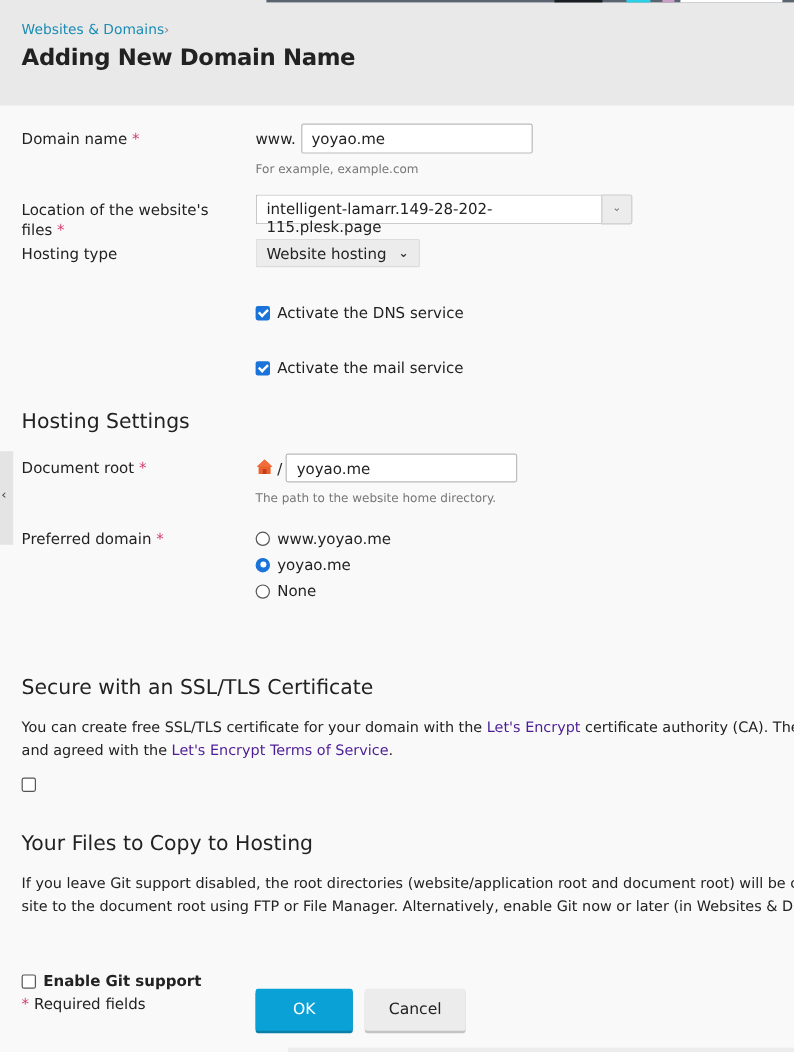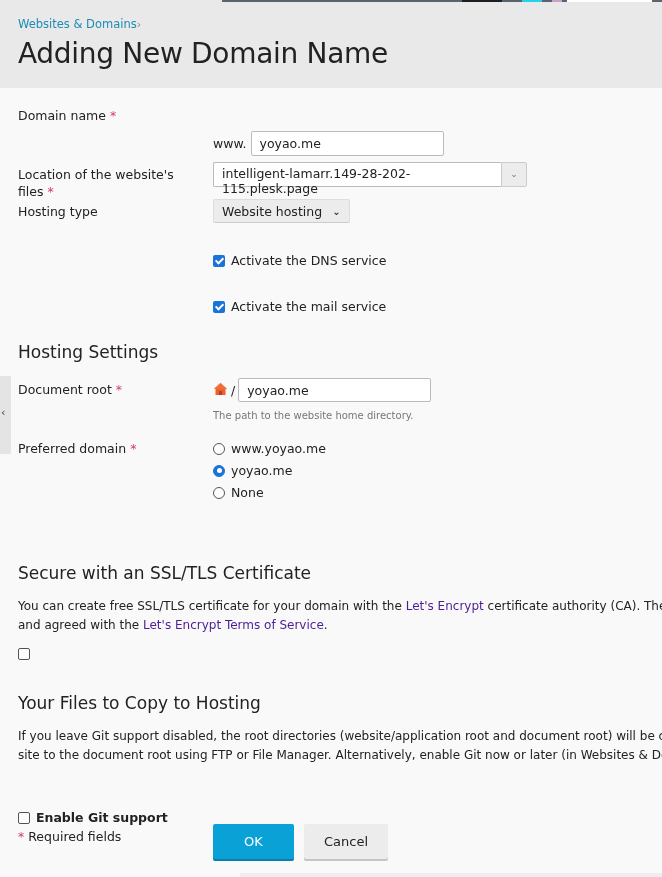--- a/index.html
+++ b/index.html
@@ -20,21 +20,21 @@
   .topbar .seg2 { position:absolute; left: 300px; width: 20px; height:2px; background:#28d0e8; }
   .topbar .seg3 { position:absolute; left: 330px; width: 10px; height:2px; background:#cc9fc6; }
   .topbar .seg4 { position:absolute; left: 345px; width: 85px; height:2px; background:#ffffff; }
   .header {
     background: #e9e9e9;
     height: 88px;
     padding: 17px 18px 0 18px;
   }
   .breadcrumb { font-size: 11.5px; color: #1b8cb4; display:flex; align-items:center; gap:0; }
   .breadcrumb .chev { color: #888; font-size: 11px; }
-  .page-title { font-size: 28px; margin-top: 6px; color: #222; font-weight: normal; letter-spacing: -0.3px; }
+  .page-title { font-size: 19px; margin-top: 6px; color: #222; font-weight: bold; letter-spacing: -0.3px; }
   .row { position: absolute; left: 18px; right: 0; }
   .label { position: absolute; left: 0; width: 180px; font-size: 12.5px; line-height: 17px; color:#222; }
   .req { color: #d33a6a; }
   .field { position: absolute; left: 195px; }
   .text-input {
     height: 25px; border: 1px solid #bbb; background: #fff; border-radius: 2px;
     padding: 3px 8px; font-size: 12.5px; color:#222; font-family: "DejaVu Sans", sans-serif;
   }
   .hint { font-size: 10px; color: #777; margin-top: 6px; line-height: 15px; }
   .combo { display:flex; }
@@ -75,21 +75,21 @@
     <span style="cursor:pointer">Websites &amp; Domains</span>
     <span class="chev">›</span>
   </div>
   <div class="page-title">Adding New Domain Name</div>
 </div>
 
 <div class="row" style="top:105px;">
   <div class="label" style="top:2px;">
     <span>Domain name</span> <span class="req">*</span>
   </div>
-  <div class="field" style="top:-2px;margin-top:28px;">
+  <div class="field" style="top:-2px;">
     <div style="display:flex;align-items:center;gap:4px;">
       <span style="font-size:12.5px;">www.</span>
       <input class="text-input" style="width: 193px;" value="yoyao.me">
     </div>
     <div class="hint">For example, example.com</div>
   </div>
 </div>
 
 <div class="row" style="top:165px;">
   <div class="label" style="top:1px; width:160px;">

